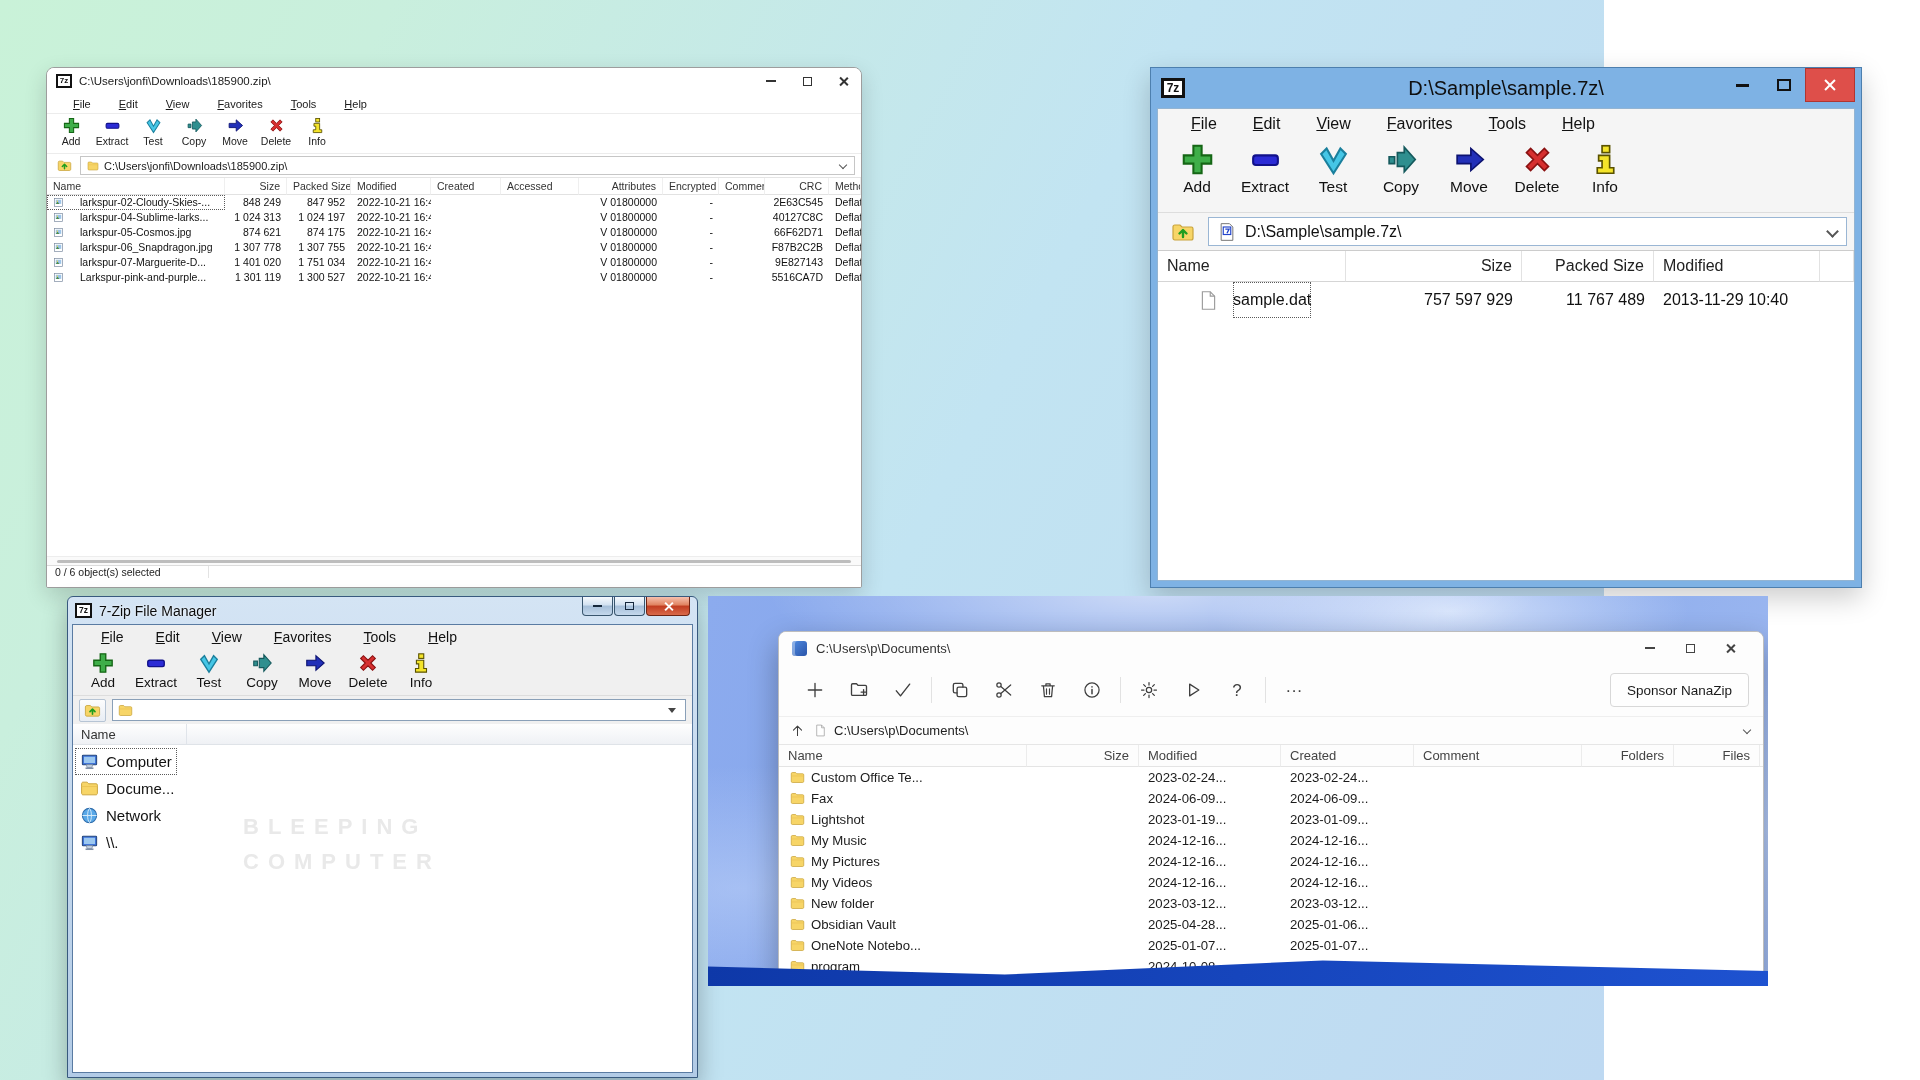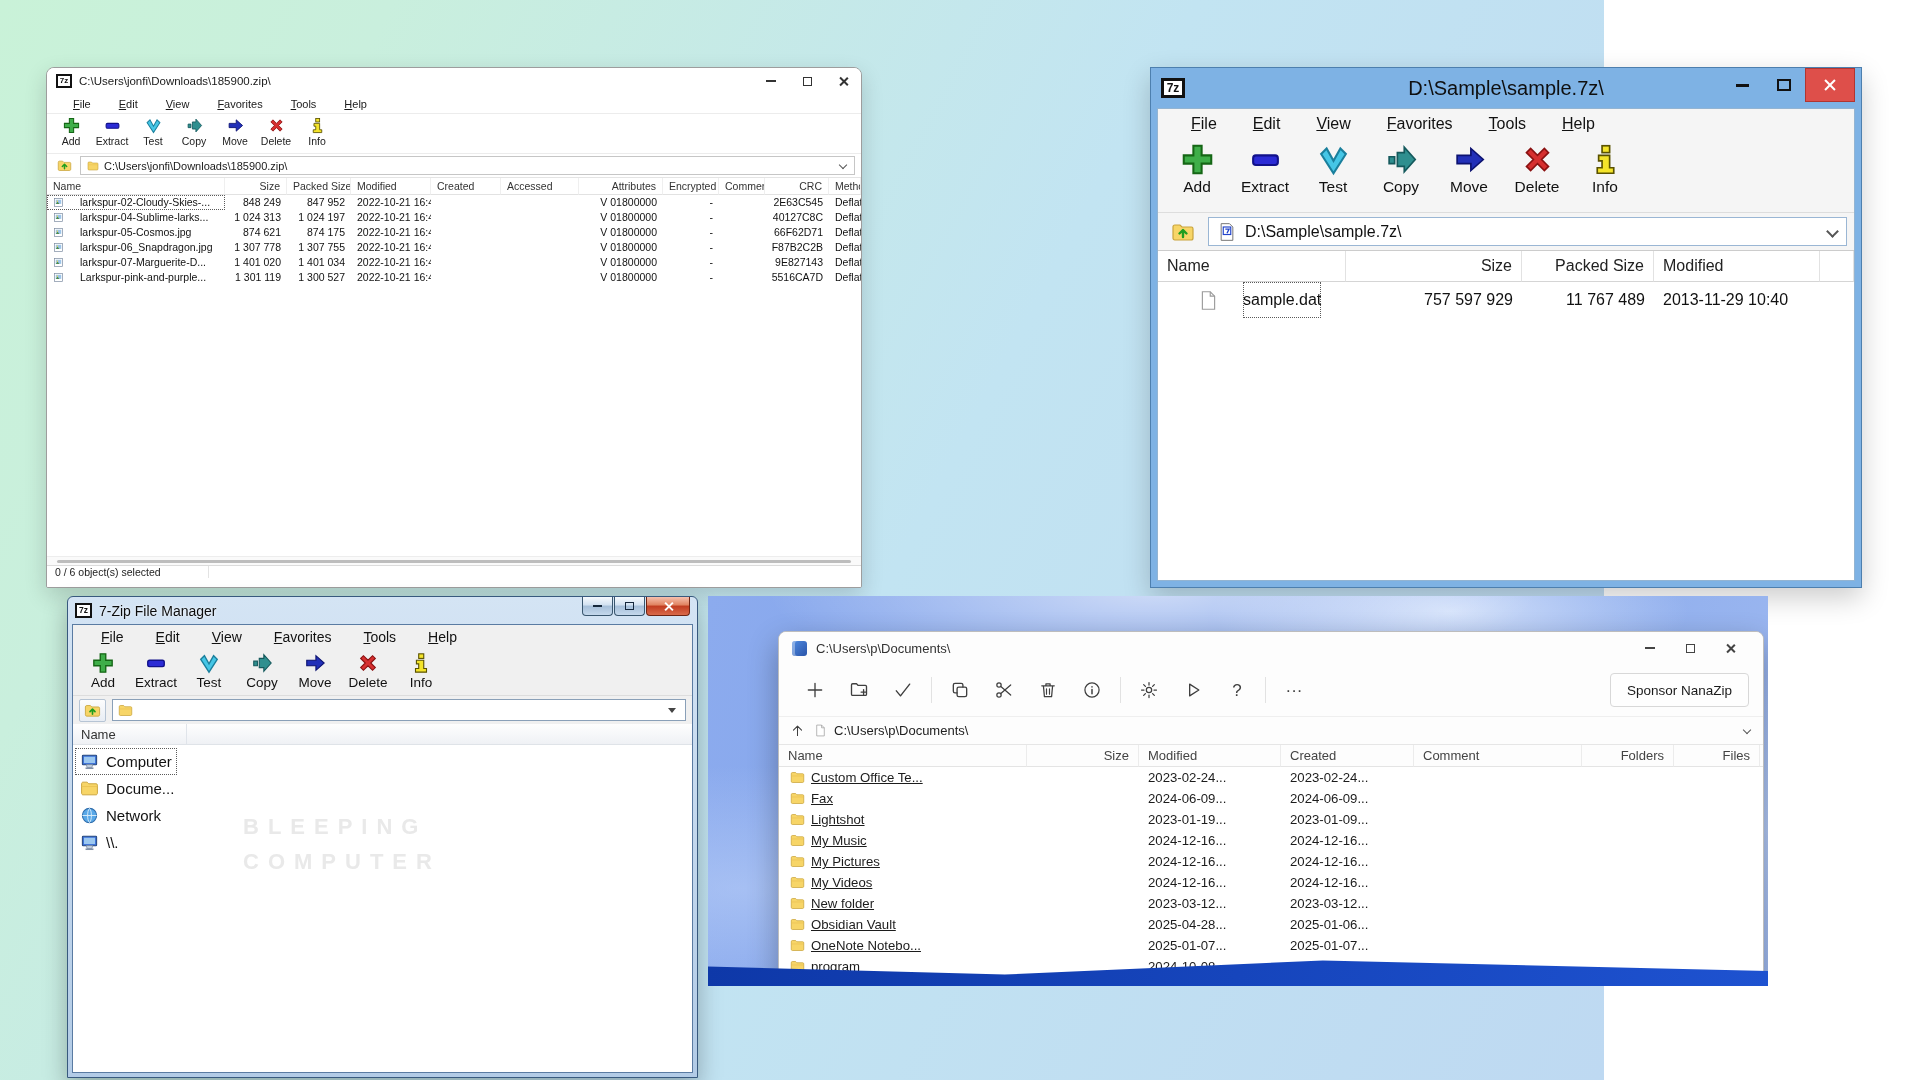--- a/index.html
+++ b/index.html
@@ -88,21 +88,21 @@
   .w2-addr .addr-btn svg { width:24px; height:24px; }
   .w2-addr .addr-field { flex:1; height:29px; display:flex; align-items:center; gap:8px; padding:0 8px;
     background:#fff; border:1px solid #9ab6d4; font-size:16px; color:#111; }
   .w2-addr .addr-field svg { width:20px; height:20px; }
   .w2-addr .addr-field .chev { margin-left:auto; width:12px; height:12px; }
   .w2-addr .addr-field .chev::before { width:7px; height:7px; border-width:2px; }
   .w2-grid { display:grid; grid-template-columns:188px 176px 132px 166px 1fr; }
   .w2-head > div { font-size:16px; color:#222; padding:6px 9px; border-right:1px solid #e2e2e2;
     border-bottom:1px solid #d5d5d5; background:#fff; white-space:nowrap; }
   .w2-row > div { font-size:16px; color:#111; padding:0 9px; height:36px; line-height:36px; white-space:nowrap; }
-  .w2 .fname { gap:24px;padding-left:40px; }
+  .w2 .fname { gap:14px;padding-left:40px; }
   .w2 .fname svg { width:21px; height:21px; }
   .w2-list { flex:1; background:#fff; }
 
   
   .w3 { position:absolute; left:67px; top:596px; width:631px; height:482px; display:flex; flex-direction:column;
     background:linear-gradient(#d4e4f4,#b2cbe6); border:1px solid #38597e; border-radius:6px 6px 0 0;
     box-shadow:0 10px 24px rgba(0,0,0,.28); padding:0 4px 4px; }
   .w3-title { height:27px; display:flex; align-items:center; gap:7px; padding:0 3px; }
   .w3-title .badge7z { width:17px; height:15px; font-size:8.5px; }
   .w3-title .t { font-size:14px; color:#0c0c0c; text-shadow:0 0 3px #fff; white-space:nowrap; }
@@ -180,21 +180,21 @@
   .w4-addr { height:29px; display:flex; align-items:center; gap:9px; padding:0 11px; background:#fdfdfd;
     border-top:1px solid #efefef; border-bottom:1px solid #e6e6e6; }
   .w4-addr svg.up { width:15px; height:15px; }
   .w4-addr .path { font-size:13px; color:#222; display:flex; align-items:center; gap:7px; }
   .w4-addr .path svg { width:13px; height:13px; }
   .w4-addr .chev { margin-left:auto; }
   .w4-grid { display:grid; grid-template-columns:248px 112px 142px 133px 168px 92px 86px 1fr; }
   .w4-head > div { font-size:13px; color:#444; padding:3px 9px; border-right:1px solid #ececec;
     border-bottom:1px solid #e4e4e4; white-space:nowrap; background:#fdfdfd; }
   .w4-row > div { font-size:13.2px; color:#1c1c1c; padding:0 9px; height:21px; line-height:21px; white-space:nowrap; overflow:hidden; }
-  .w4 .fname { gap:6px; padding-left:11px;text-decoration:underline; }
+  .w4 .fname { gap:6px; padding-left:11px; }
   .w4 .fname svg { width:15px; height:15px; }
   .w4-list { flex:1; background:#fff; overflow:hidden; }
 
   
   .brand { position:absolute; left:772px; top:1026px; font-size:41px; font-weight:800; color:#101010; letter-spacing:.5px; }
 </style>
 </head>
 <body>
 
 <svg width="0" height="0" style="position:absolute" aria-hidden="true">
@@ -467,21 +467,21 @@
         <div>Deflate</div>
       </div>
       <div class="w1-grid w1-row">
         <div class="fname">
             <svg class="ic">
               <use href="#s-img"></use>
             </svg>
             <span>larkspur-07-Marguerite-D...</span>
           </div>
         <div class="num">1 401 020</div>
-        <div class="num">1 401 034</div>
+        <div class="num">1 751 034</div>
         <div>2022-10-21 16:48</div>
         <div></div>
           <div></div>
         <div class="num">V 01800000</div>
         <div class="num">-</div>
         <div></div>
         <div class="num">9E827143</div>
         <div>Deflate</div>
       </div>
       <div class="w1-grid w1-row">

